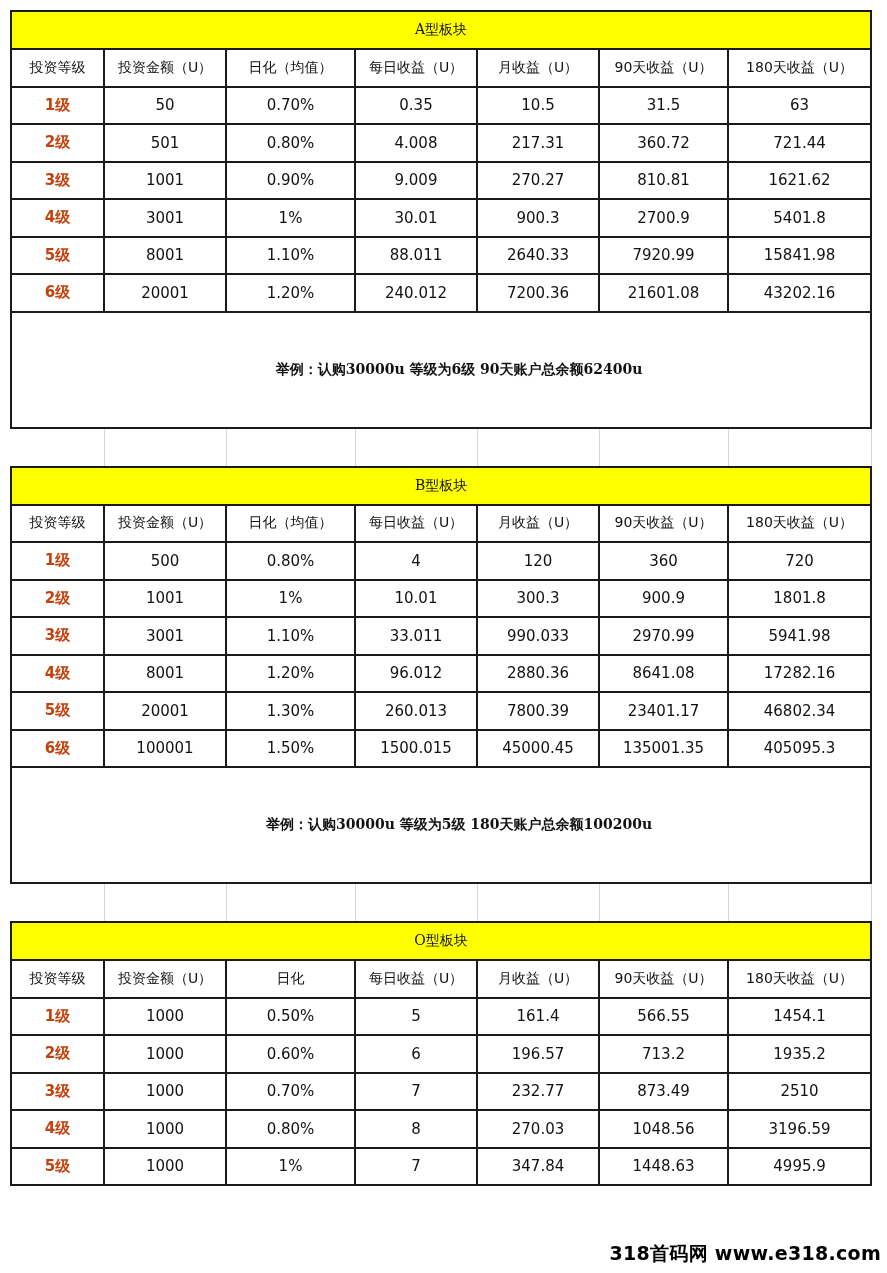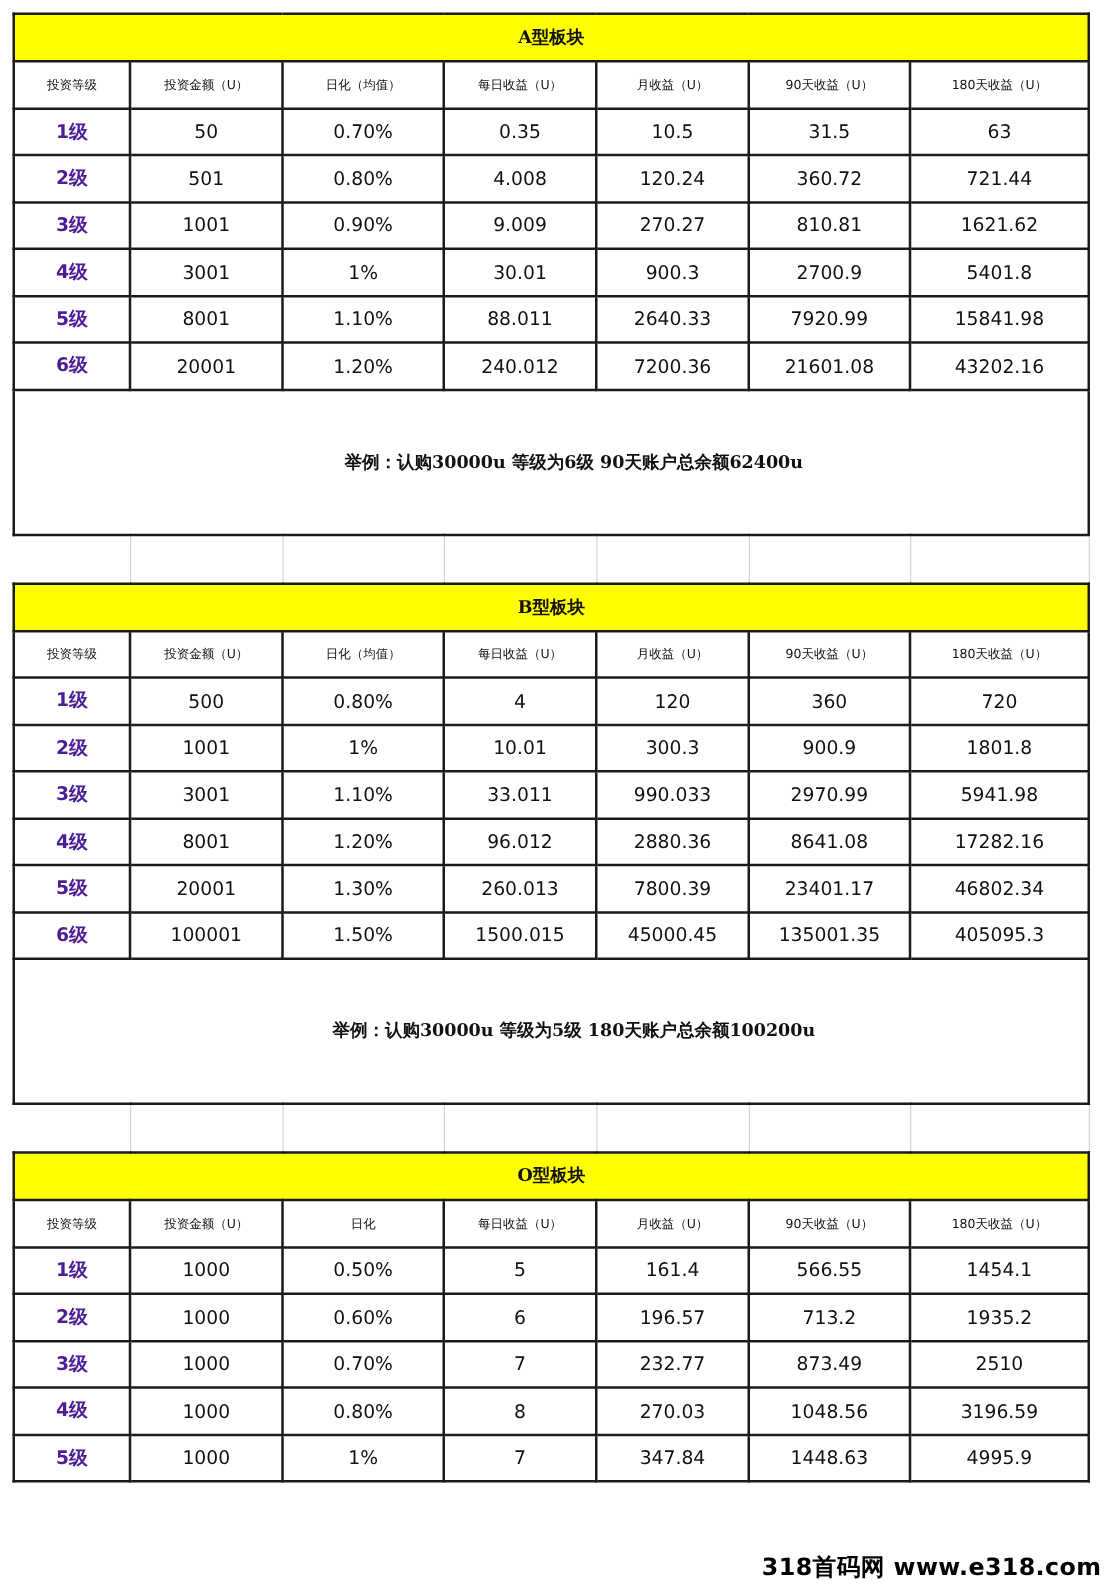--- a/index.html
+++ b/index.html
@@ -5,23 +5,23 @@
   html, body { margin:0; padding:0; background:#ffffff; }
   body { width:887px; height:1273px; position:relative; overflow:hidden;
          font-family: "DejaVu Sans", "Liberation Sans", sans-serif; color:#111; }
   .sheet { position:absolute; left:10px; top:10px; width:860px; }
   table { border-collapse:collapse; width:860px; table-layout:fixed; }
   col.c0 { width:93px; } col.c1 { width:122px; } col.c2 { width:129px; }
   col.c3 { width:122px; } col.c4 { width:122px; } col.c5 { width:129px; } col.c6 { width:143px; }
   td { border:2px solid #1a1a1a; text-align:center; vertical-align:middle; padding:0;
        font-size:15px; height:35.5px; white-space:nowrap; overflow:hidden; }
   td.title { background:#ffff00; font-family:"DejaVu Serif","Liberation Serif",serif;
-             font-weight:bold; font-size:14px; height:36px; }
-  td.hdr { font-size:10px; }
-  td.lvl { color:#4c1d95; font-weight:bold; font-size:15px; }
+             font-weight:normal; font-size:14px; height:36px; }
+  td.hdr { font-size:14px; }
+  td.lvl { color:#c2410c; font-weight:bold; font-size:15px; }
   td.note { height:114px; font-family:"DejaVu Serif","Liberation Serif",serif; font-weight:bold; font-size:14px;padding-left:36px; }
   tr.gap td { border:none; border-left:1px solid #d6d6dc; height:37px; background:#fff; }
   tr.gap td:first-child { border-left:none; }
   tr.gap td:last-child { border-right:1px solid #d6d6dc; }
   .watermark { position:absolute; right:6px; bottom:6px; font-family:"DejaVu Sans","Liberation Sans",sans-serif;
                font-weight:bold; font-size:19px; color:#000; letter-spacing:0.3px;text-align:right; }
 </style>
 </head>
 <body>
 
@@ -57,21 +57,21 @@
     <td>0.35</td>
     <td>10.5</td>
     <td>31.5</td>
     <td>63</td>
   </tr>
   <tr>
     <td class="lvl">2级</td>
     <td>501</td>
     <td>0.80%</td>
     <td>4.008</td>
-    <td>120.24</td>
+    <td>217.31</td>
     <td>360.72</td>
     <td>721.44</td>
   </tr>
   <tr>
     <td class="lvl">3级</td>
     <td>1001</td>
     <td>0.90%</td>
     <td>9.009</td>
     <td>270.27</td>
     <td>810.81</td>

